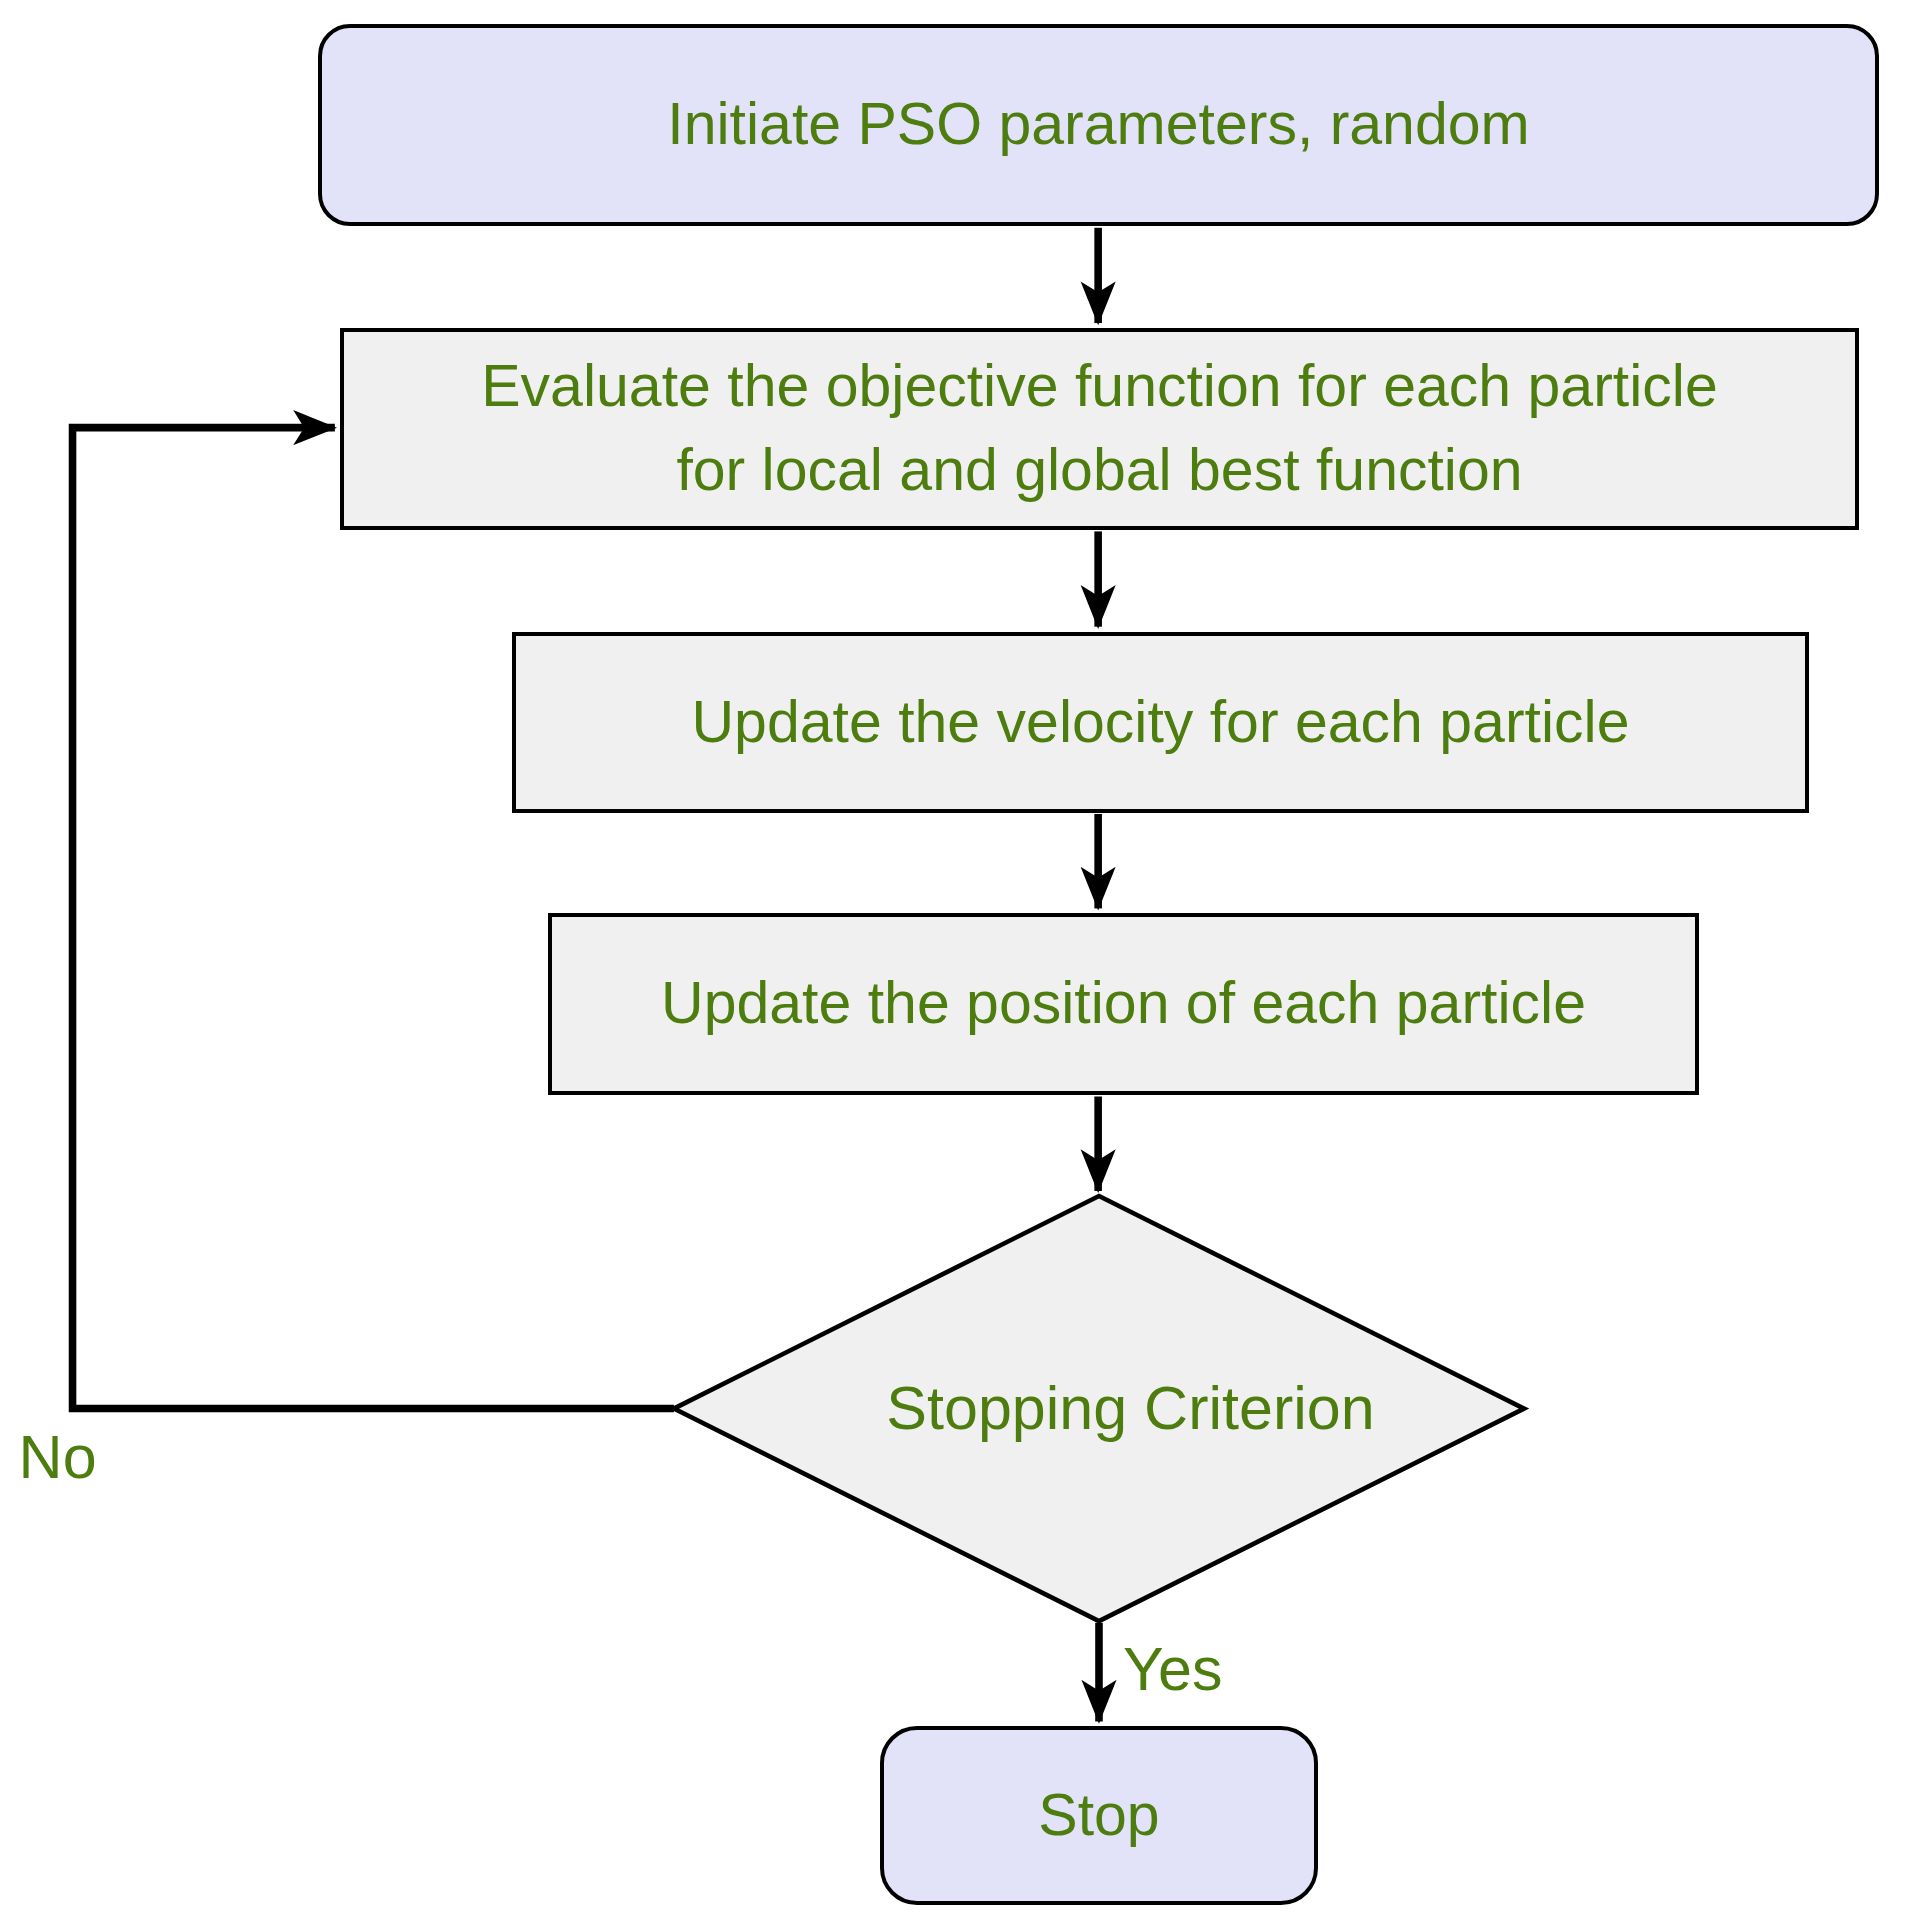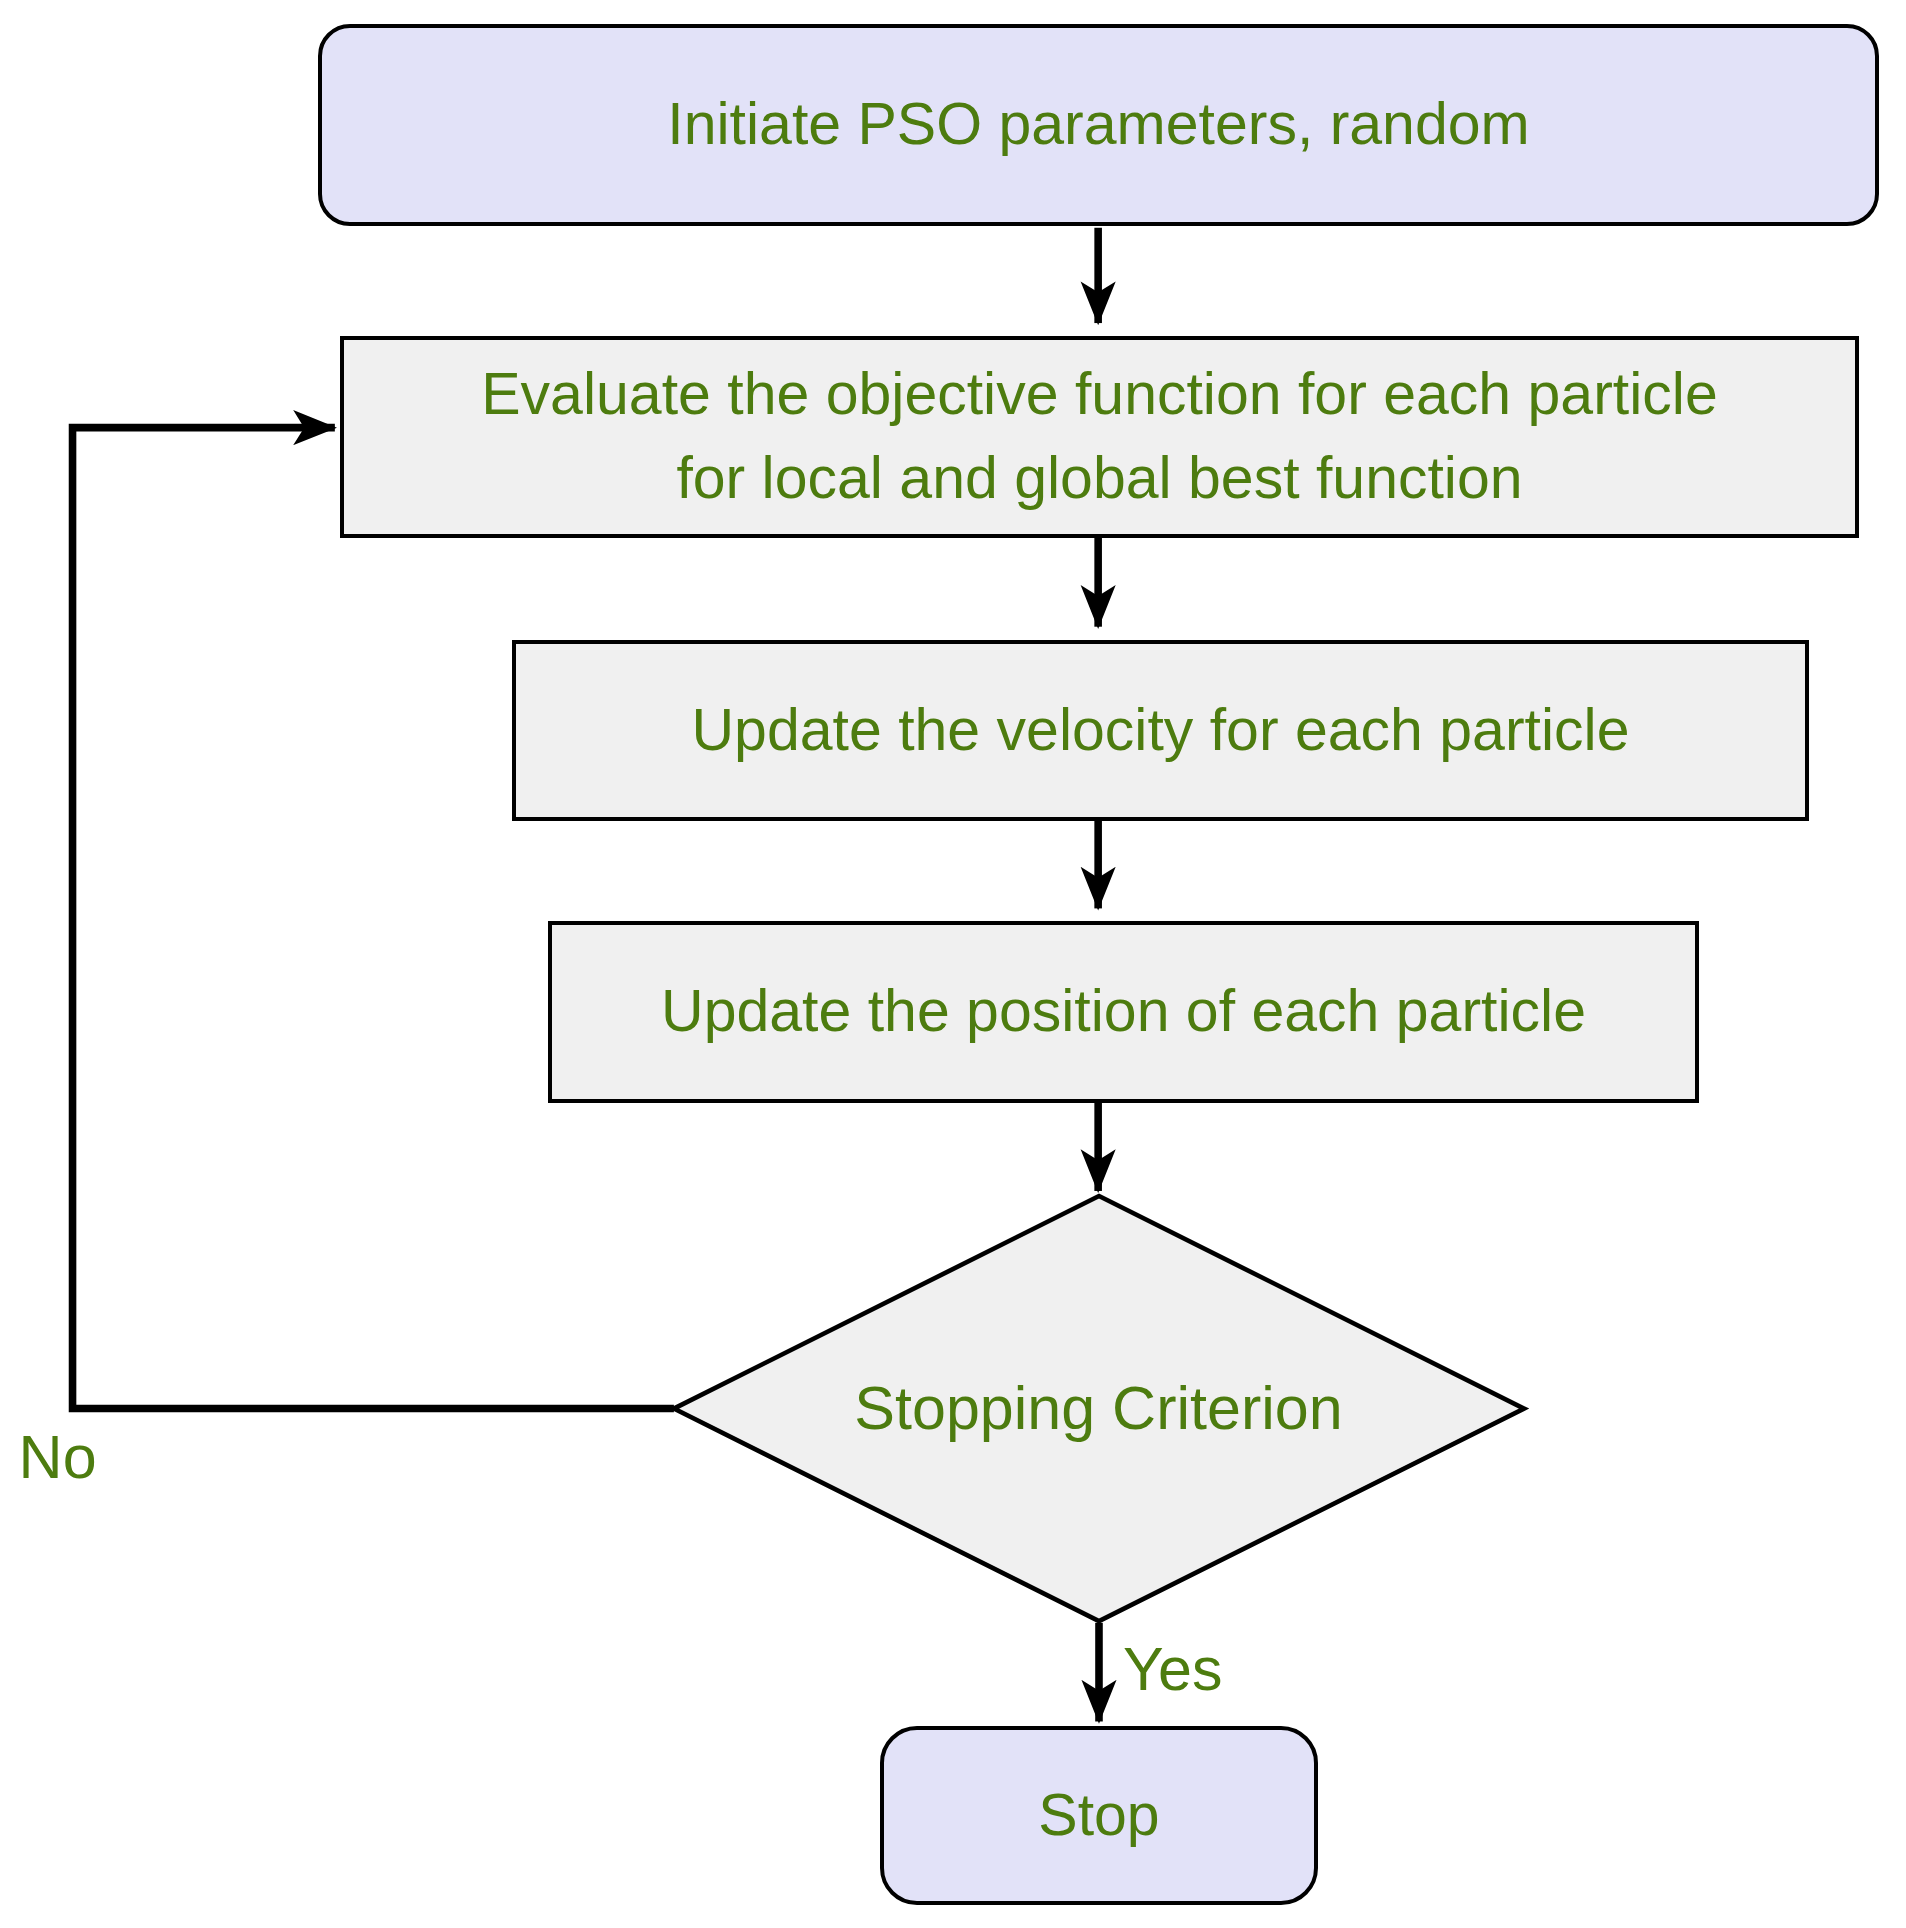--- a/index.html
+++ b/index.html
@@ -53,21 +53,20 @@
     line-height:1.42;
     z-index:2;
   }
   .node .line{ white-space:nowrap; }
   .terminal{
     background:var(--terminal-fill);
     border-radius:32px;
   }
   .process{
     background:var(--process-fill);
-    margin-top:8px;
   }
   .diamond-label{
     position:absolute;
     display:flex;
     align-items:center;
     justify-content:center;
     text-align:center;
     font-size:61px;
     z-index:2;
     white-space:nowrap;
@@ -77,21 +76,21 @@
     font-size:61px;
     z-index:2;
     white-space:nowrap;
   }
   
   .n-start    { left:318px;  top:23.6px;   width:1561px; height:202px; }
   .n-evaluate { left:340px;  top:328px;  width:1519px; height:202px; }
   .n-velocity { left:512px;  top:632px;  width:1297px; height:181px; }
   .n-position { left:548px;  top:913px; width:1151px; height:182px; }
   .n-stop     { left:880px; top:1726px; width:438px;  height:179px; border-radius:37px;justify-content:center; }
-  .l-diamond  { left:677px;  top:1345px; width:843px; height:126px; }
+  .l-diamond  { left:709px;  top:1345px; width:843px; height:126px; }
   .l-yes      { left:1123px; top:1634px; }
   .l-no       { left:18.6px;   top:1422px; }
 </style>
 </head>
 <body>
 
 <div class="canvas">
 
   <svg class="connectors" viewBox="0 0 2261 2287">
     <defs>

